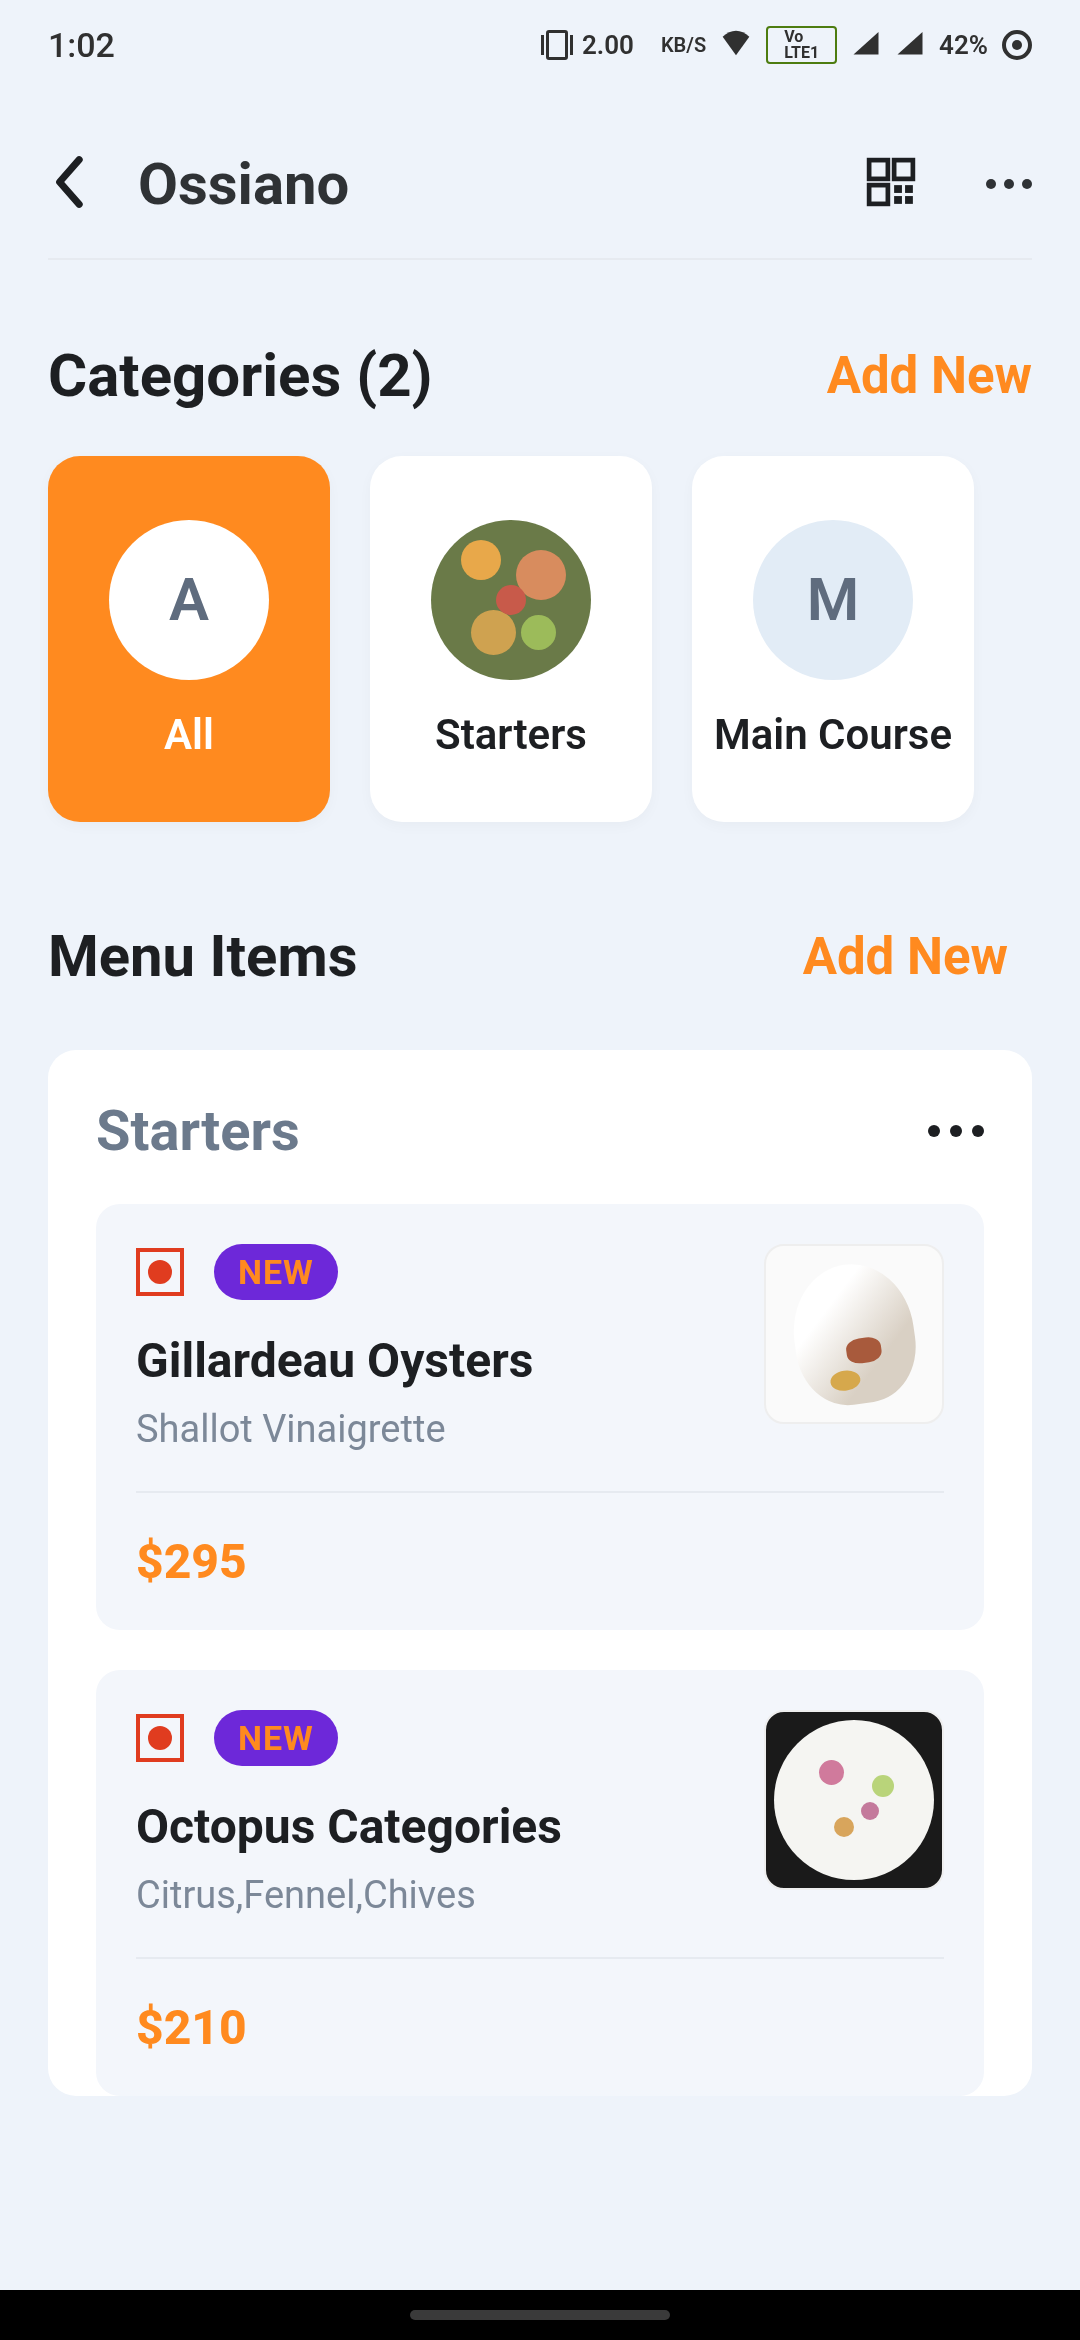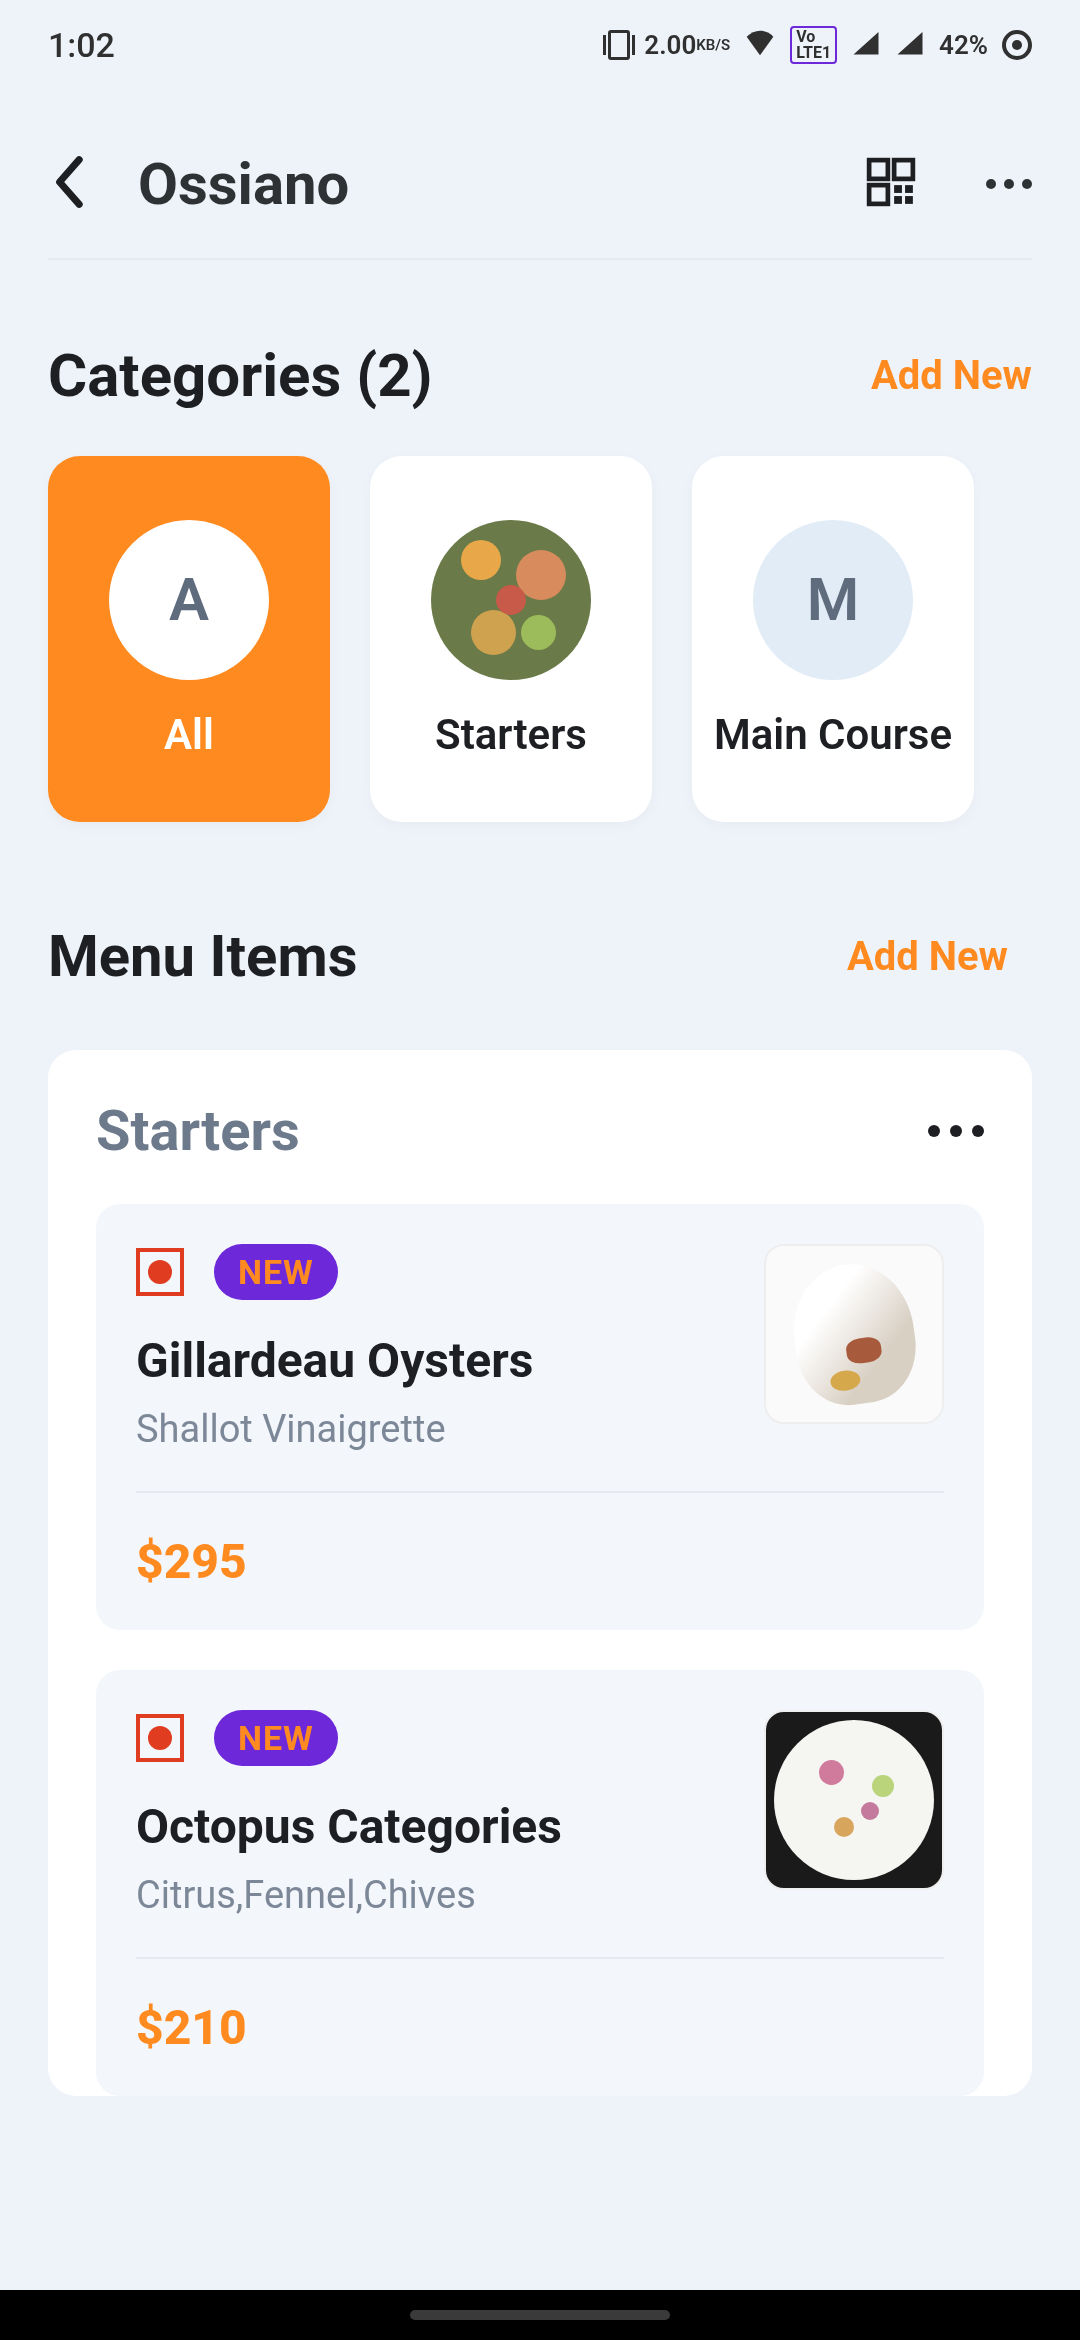--- a/index.html
+++ b/index.html
@@ -2,46 +2,46 @@
 <html><head>
   <meta charset="utf-8">
   <style>
     * { margin:0; padding:0; box-sizing:border-box; font-family:-apple-system,BlinkMacSystemFont,'Segoe UI',Roboto,sans-serif; }
     body { width:1080px; height:2340px; background:#eef3fa; overflow:hidden; position:relative; }
 
     
     .status-bar { height:90px; display:flex; align-items:center; justify-content:space-between; padding:0 48px; color:#303030; }
     .status-time { font-size:34px; font-weight:500; }
     .status-right { display:flex; align-items:center; gap:14px; font-size:26px; font-weight:600; }
-    .status-small { font-size:15px; line-height:1; text-align:center; }
+    .status-small { font-size:20px; line-height:1; text-align:center;margin-left:27px; }
     .status-kb { display:flex; flex-direction:row; align-items:center; }
     .vibrate-icon { width:22px; height:30px; border:3px solid #303030; border-radius:3px; position:relative; }
     .vibrate-icon::before, .vibrate-icon::after { content:''; position:absolute; width:3px; height:20px; background:#303030; top:2px; }
     .vibrate-icon::before { left:-8px; }
     .vibrate-icon::after { right:-8px; }
     .wifi-icon svg { width:32px; height:28px; }
-    .volte-box { border:2px solid #6d28d9; border-radius:4px; padding:1px 4px; font-size:16px; font-weight:700; line-height:1; }
+    .volte-box { border:2px solid #4d7c0f; border-radius:4px; padding:1px 16px; font-size:16px; font-weight:700; line-height:1; }
     .signal-icon svg { width:30px; height:26px; }
     .ring-icon { width:30px; height:30px; border:4px solid #303030; border-radius:50%; display:flex; align-items:center; justify-content:center; }
     .ring-dot { width:10px; height:10px; background:#303030; border-radius:50%; }
 
     
     .app-header { padding:60px 48px 40px 48px; display:flex; align-items:center; gap:50px; }
     .back-btn svg { width:40px; height:56px; }
     .app-title { font-size:58px; font-weight:700; color:#2f3235; flex:1; }
     .header-actions { display:flex; align-items:center; gap:70px; }
     .qr-icon svg { width:50px; height:50px; }
     .more-icon { display:flex; gap:8px; }
     .more-icon span { width:10px; height:10px; background:#2f3235; border-radius:50%; }
     .divider { height:2px; background:#e6eaf0; margin:0 48px; }
 
     
     .section-row { display:flex; align-items:center; justify-content:space-between; padding:80px 48px 45px 48px; }
     .section-title { font-size:60px; font-weight:700; color:#1d1f22; }
-    .add-new { font-size:40px; font-weight:700; color:#ff8a1f; cursor:pointer; }
+    .add-new { font-size:51px; font-weight:700; color:#ff8a1f; cursor:pointer; }
 
     
     .cat-scroll { display:flex; gap:40px; padding:0 48px 50px 48px; }
     .cat-card { width:282px; height:366px; background:#fff; border-radius:32px; display:flex; flex-direction:column; align-items:center; justify-content:center; gap:30px; box-shadow:0 4px 14px rgba(0,0,0,0.03); }
     .cat-card.active { background:#ff8a1f; }
     .cat-thumb { width:160px; height:160px; border-radius:50%; background:#fff; display:flex; align-items:center; justify-content:center; font-size:60px; font-weight:600; color:#5f6c7e; }
     .cat-card.active .cat-thumb { background:#fff; }
     .cat-thumb.letter.dimmed { background:#e2ecf6; }
     .cat-thumb.image { background:#6a7a48; overflow:hidden; position:relative; }
     .cat-thumb.image .food-circ { position:absolute; border-radius:50%; }

